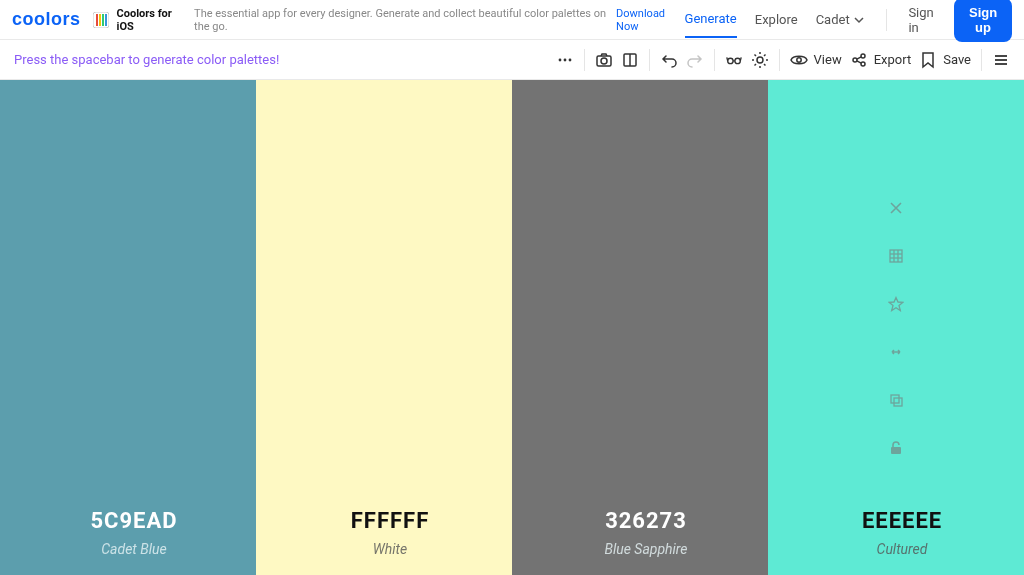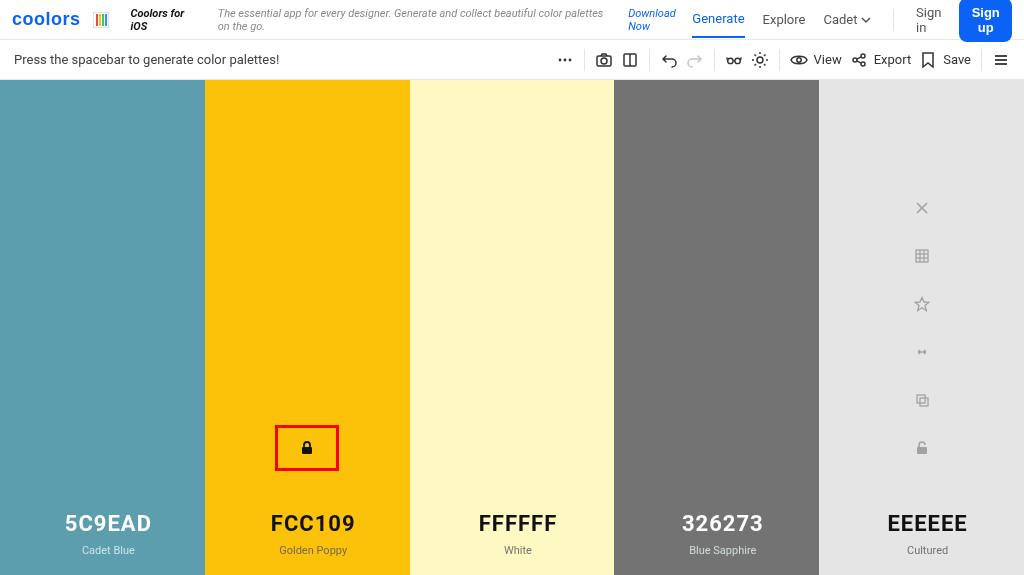--- a/index.html
+++ b/index.html
@@ -2,49 +2,49 @@
 <html><head>
 <meta charset="utf-8">
 <style>
   * { margin: 0; padding: 0; box-sizing: border-box; }
   html, body { height: 100%; font-family: -apple-system, BlinkMacSystemFont, "Segoe UI", Roboto, Helvetica, Arial, sans-serif; }
   body { width: 1024px; height: 575px; overflow: hidden; background: #fff; }
 
   
   .topbar { height: 40px; display: flex; align-items: center; padding: 0 12px; border-bottom: 1px solid #e9e9e9; }
   .logo { font-weight: 800; font-size: 18px; letter-spacing: 0.5px; color: #0b63f6; font-family: "Arial Black", Arial, sans-serif; }
-  .promo { display: flex; align-items: center; gap: 22px; margin-left: 12px; color: #666; font-size: 11px; font-style: italic; }
+  .promo { display: flex; align-items: center; gap: 8px; margin-left: 12px; color: #666; font-size: 11px; }
   .promo-title { font-weight: 700; color: #111; }
   .promo-desc { color: #888; }
   .promo-link { color: #0b63f6; }
   .promo-icon { width: 16px; height: 16px; display: inline-flex; }
   .spacer { flex: 1; }
   .navlinks { display: flex; align-items: center; gap: 18px; font-size: 13px; color: #555; }
   .navlink { cursor: pointer; padding: 10px 0; }
   .navlink.active { color: #0b63f6; border-bottom: 2px solid #0b63f6; }
   .more-wrap { display: flex; align-items: center; gap: 4px; }
   .vdiv { width: 1px; height: 22px; background: #e5e5e5; margin: 0 4px; }
   .signup-btn { background: #0b63f6; color: #fff; border: none; padding: 7px 12px; border-radius: 8px; font-size: 13px; font-weight: 600; cursor: pointer; }
 
   
   .toolbar { height: 40px; border-bottom: 1px solid #e9e9e9; display: flex; align-items: center; padding: 0 14px; font-size: 13px; color: #333; }
-  .tb-left { color: #404040; }
+  .tb-left { color: #8b5cf6; }
   .tb-right { display: flex; align-items: center; gap: 8px; }
   .tb-sep { width: 1px; height: 22px; background: #e5e5e5; margin: 0 2px; }
   .tb-icon { width: 18px; height: 18px; display: inline-flex; align-items: center; justify-content: center; color: #333; cursor: pointer; }
   .tb-text-btn { display: flex; align-items: center; gap: 6px; cursor: pointer; color: #333; }
   .disabled { color: #c4c4c4; }
 
   
   .palette { display: flex; height: calc(575px - 80px); width: 100%; }
   .swatch { flex: 1; position: relative; display: flex; flex-direction: column; justify-content: flex-end; align-items: center; padding-left: 12px; }
   .swatch-tools { position: absolute; top: 50%; left: 50%; transform: translate(-50%, -50%); display: flex; flex-direction: column; gap: 26px; align-items: center; }
   .tool-btn { width: 22px; height: 22px; display: flex; align-items: center; justify-content: center; cursor: pointer; opacity: 0.6; }
   .hex { font-size: 22px; font-weight: 700; letter-spacing: 1px; }
-  .colname { font-size: 11px; opacity: 0.8; margin-top: 8px; margin-bottom: 18px; }
+  .colname { font-size: 14px; opacity: 0.8; margin-top: 8px; margin-bottom: 18px; font-style: italic; }
   .text-light { color: #fff; }
   .text-dark { color: #111; }
   .text-dark .colname { color: #555; }
   .text-light .colname { color: #e8f4f6; }
 
   .lock-highlight { position: absolute; top: 345px; left: 50%; transform: translateX(-50%); width: 64px; height: 46px; border: 3px solid #ff0000; display: flex; align-items: center; justify-content: center; }
   .lock-icon { width: 18px; height: 18px; }
 
   svg { display: block; }
 </style>
@@ -175,41 +175,29 @@
         </svg>
     </span>
   </div>
 </div>
 
 <div class="palette" id="palette">
     <div class="swatch text-light" style="background: rgb(92, 158, 173);">
       <div class="hex">5C9EAD</div>
       <div class="colname">Cadet Blue</div>
     </div>
-    <div class="swatch text-dark" style="background: rgb(252, 193, 9);">
-      <div class="lock-highlight">
-        <span class="lock-icon">
-          <svg width="18" height="18" viewBox="0 0 18 18">
-            <path d="M6 8 V6 a3 3 0 0 1 6 0 V8" fill="none" stroke="#111" stroke-width="1.8"></path>
-            <rect x="4" y="8" width="10" height="7" rx="1.2" fill="#111"></rect>
-          </svg>
-        </span>
-      </div>
-      <div class="hex">FCC109</div>
-      <div class="colname">Golden Poppy</div>
-    </div>
     <div class="swatch text-dark" style="background: #fef9c3;">
       <div class="hex">FFFFFF</div>
       <div class="colname">White</div>
     </div>
     <div class="swatch text-light" style="background: #737373;">
       <div class="hex">326273</div>
       <div class="colname">Blue Sapphire</div>
     </div>
-    <div class="swatch text-dark" style="background: #e5e5e5;">
+    <div class="swatch text-dark" style="background: #5eead4;">
       <div class="swatch-tools">
         <div class="tool-btn">
           <svg width="16" height="16" viewBox="0 0 16 16">
             <path d="M3 3 L13 13 M13 3 L3 13" stroke="#777" stroke-width="1.6" fill="none"></path>
           </svg>
         </div>
         <div class="tool-btn">
           <svg width="16" height="16" viewBox="0 0 16 16">
             <rect x="2" y="2" width="12" height="12" fill="none" stroke="#777" stroke-width="1.3"></rect>
             <line x1="6" y1="2" x2="6" y2="14" stroke="#777" stroke-width="1.3"></line>

